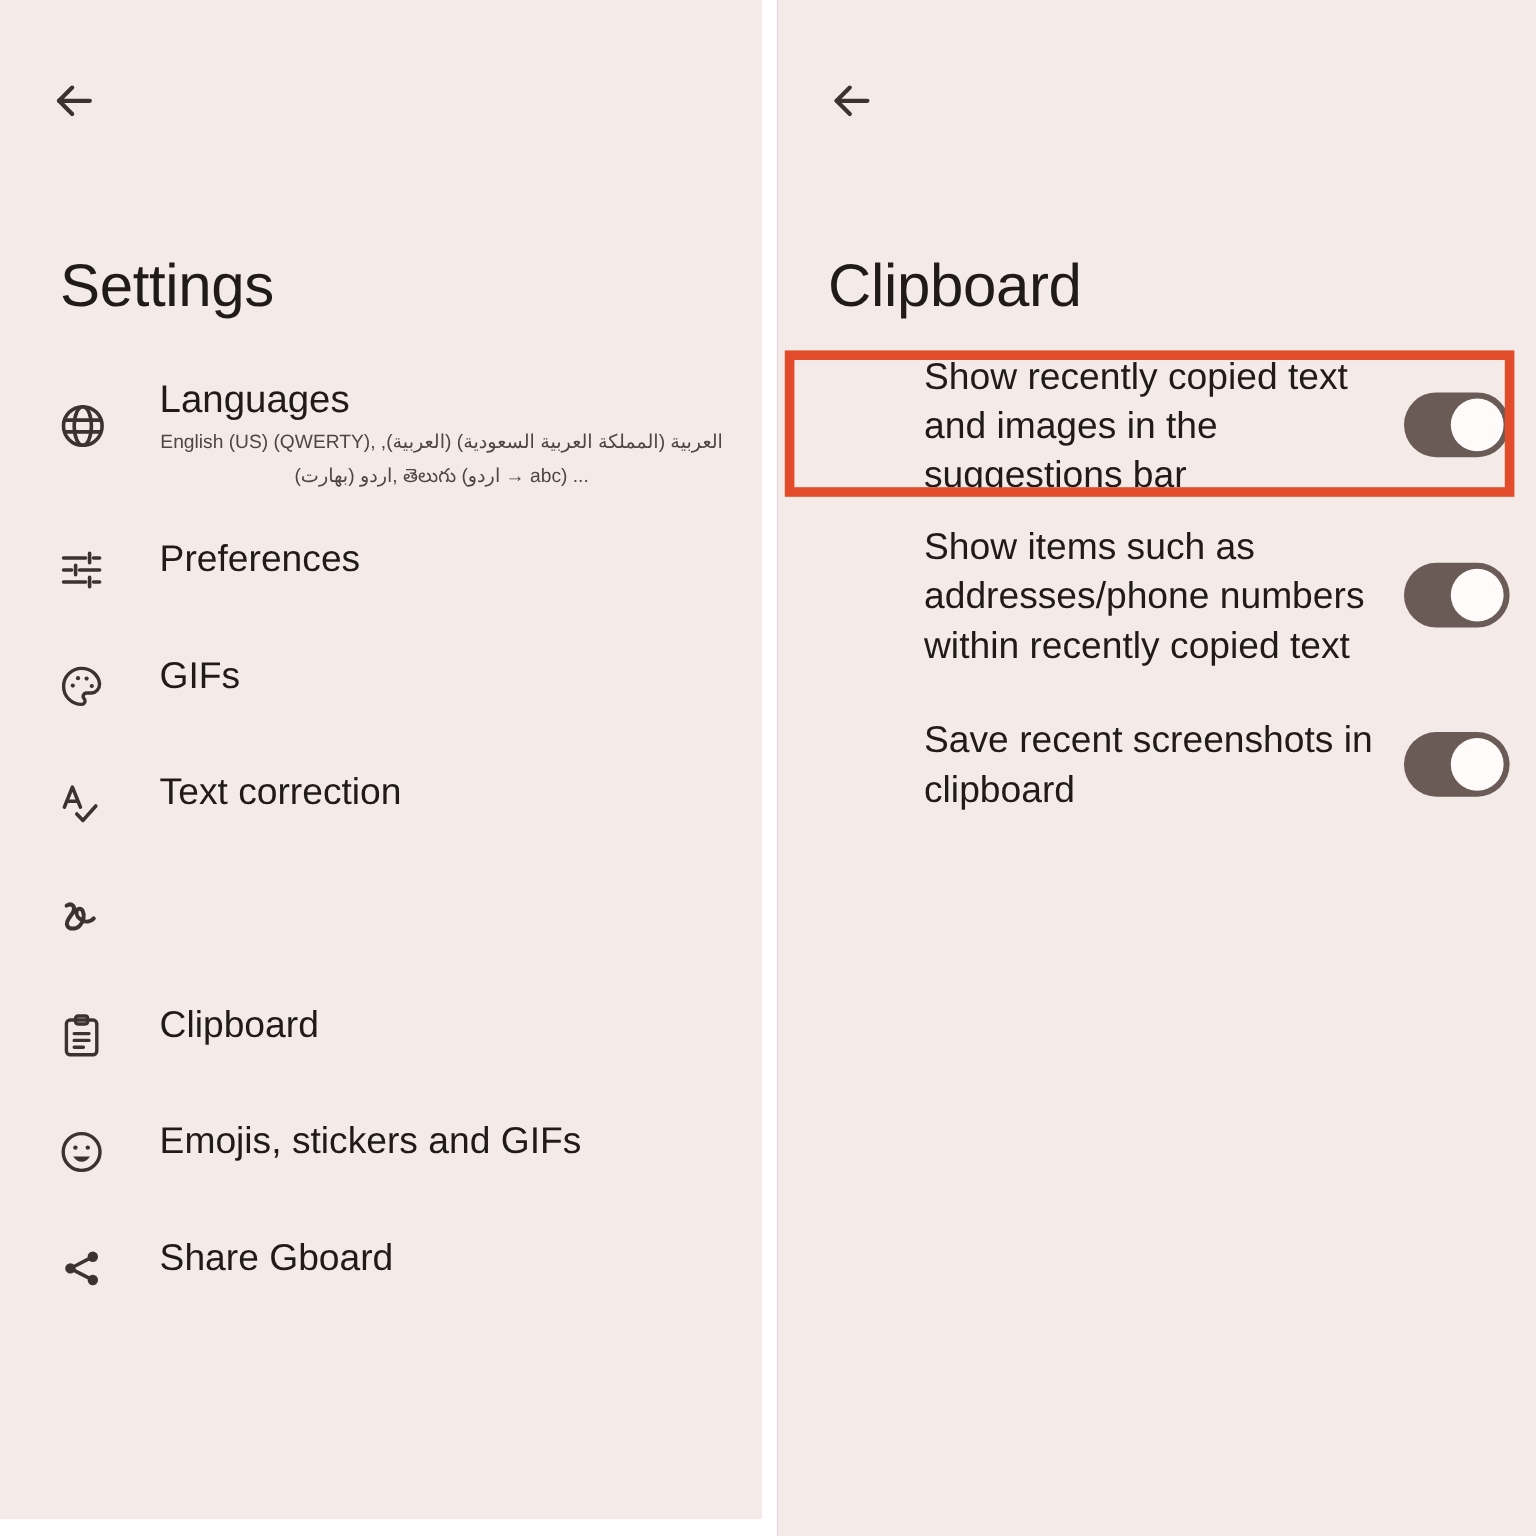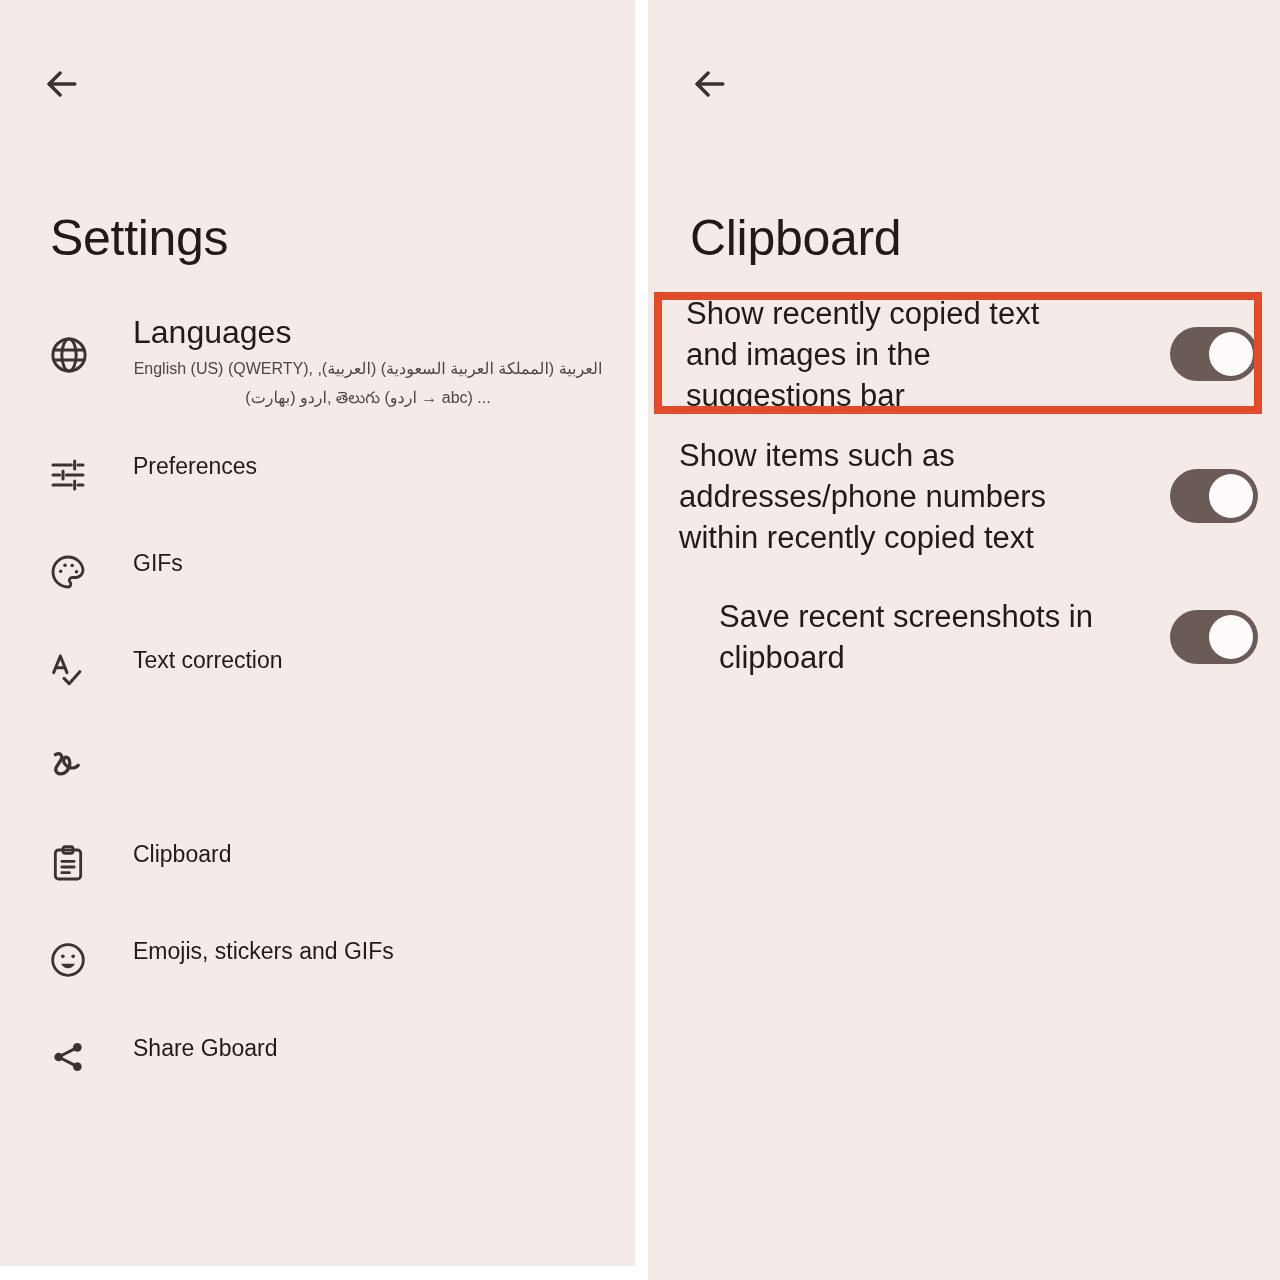--- a/index.html
+++ b/index.html
@@ -85,21 +85,21 @@
     margin-top: 22px;
   }
   .settings-row.first .row-icon { margin-top: 34px; }
   .row-text {
     display: flex;
     flex-direction: column;
     padding-left: 33px;
     padding-top: 12px;
   }
   .row-label {
-    font-size: 23px;
+    font-size: 31px;
     color: #201A19;
     line-height: 42px;
     font-weight: 400;
     white-space: nowrap;
   }
   .settings-row.first .row-label { font-size: 32px; line-height: 40px; }
   .row-sub {
     font-size: 16px;
     color: #4F4543;
     line-height: 29px;
@@ -124,21 +124,21 @@
   .toggle-list {
     position: absolute;
     top: 292px;
     left: 0;
     width: 632px;
   }
   .toggle-row {
     position: relative;
     display: flex;
     align-items: center;
-    justify-content: space-between;
+    justify-content: flex-end;
     padding: 0 22px 0 38px;
     min-height: 122px;
   }
   .toggle-row.r1 { min-height: 124px; }
   .toggle-row.r2 { min-height: 160px; padding-left: 31px; }
   .toggle-row.r3 { min-height: 122px; margin-left: 33px; }
 
   .toggle-label {
     font-size: 31px;
     line-height: 41px;

